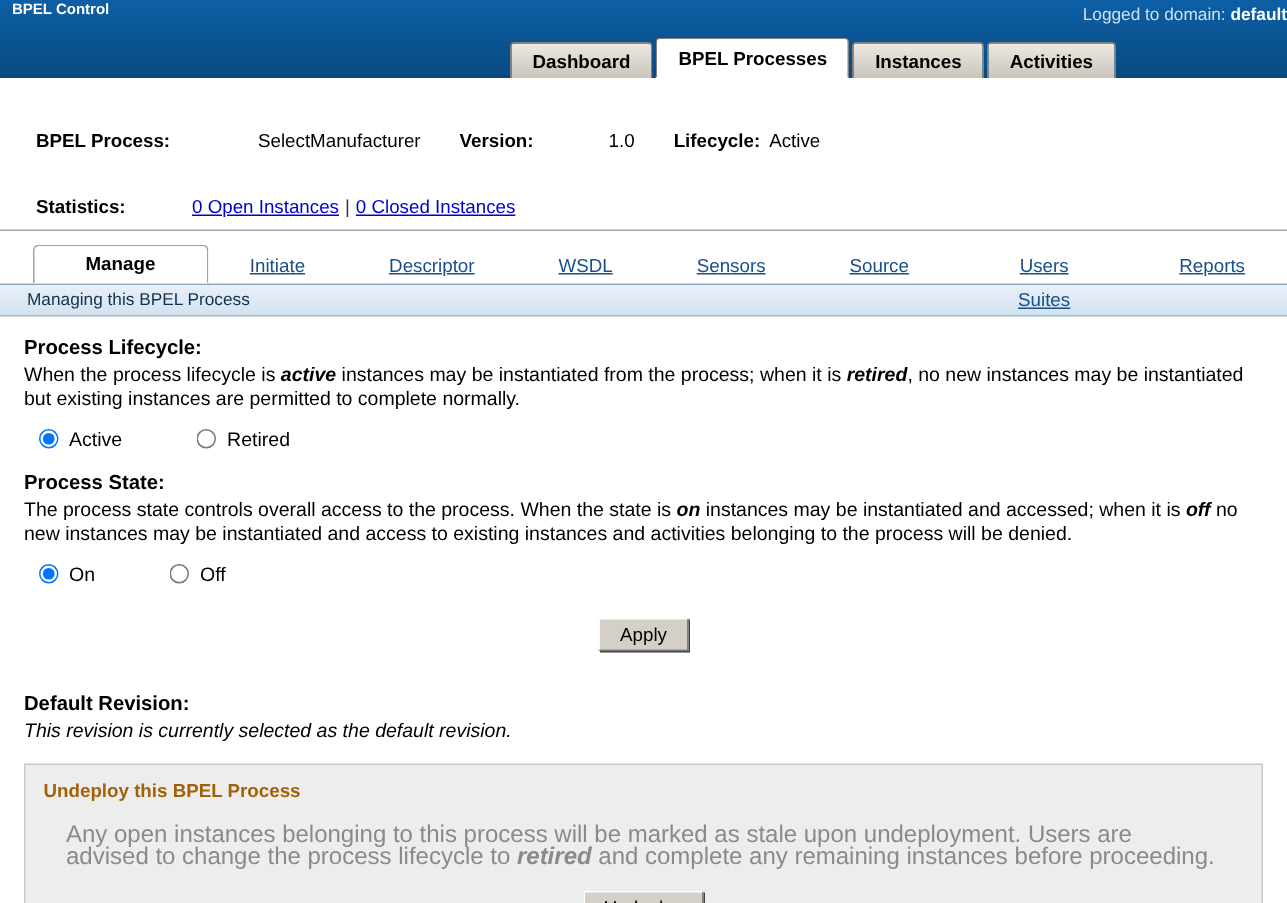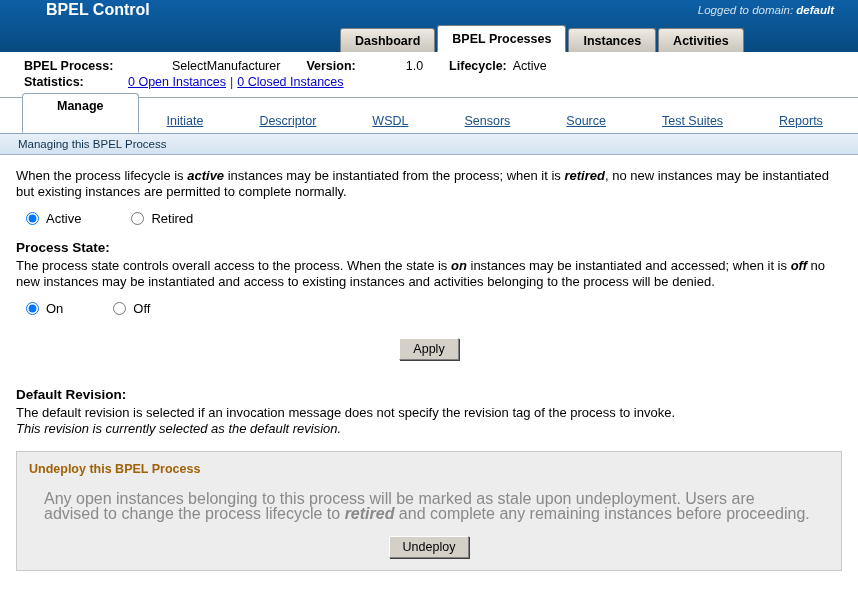--- a/index.html
+++ b/index.html
@@ -16,31 +16,29 @@
   .header {
     position: relative;
     height: 52px;
     background: #0b5394;
     background: linear-gradient(#0d5fa6, #084a80);
     color: #ffffff;
   }
   .header-title {
     position: absolute;
     left: 8px; top: 1px;
-    font-size: 16px;
+    font-size: 10px;
     font-weight: bold;
     color: #ffffff;
-    margin-left: 38px;
   }
   .header-login {
     position: absolute;
-    right: 24px; top: 4px;
+    right: 0; top: 4px;
     font-size: 11.5px;
     color: #cfe0ef;
-    font-style: italic;
   }
   .header-login b { color: #ffffff; }
   .header-tabs {
     position: absolute;
     left: 340px; top: 19px;
     display: flex;
     align-items: flex-end;
     height: 33px;
   }
   .htab {
@@ -69,21 +67,21 @@
     z-index: 2;
   }
   
   .info {
     border-bottom: 1px solid #9aa8b5;
     padding: 6px 0 7px 0;
     background: #ffffff;
     font-size: 12.5px;
   }
   .info-row { display: flex; align-items: baseline; padding: 1px 0 1px 24px; }
-  .info-label { font-weight: bold; width: 104px; flex: 0 0 104px; }
+  .info-label { font-weight: bold; width: 104px; flex: 0 0 104px; margin-top: 28px; }
   .info-val { margin-right: 26px; margin-left: 44px; }
   .info-strong { font-weight: bold; }
   .info a {
     color: #0000cc;
     text-decoration: underline;
   }
   .sep { color: #333; margin: 0 4px; }
   
   .subtabs-wrap {
     position: relative;
@@ -106,21 +104,21 @@
     text-align: center;
   }
   .stab.active {
     background: #ffffff;
     border: 1px solid #8fa5bb;
     border-bottom: 1px solid #ffffff;
     border-radius: 4px 4px 0 0;
     font-weight: bold;
     color: #000000;
     text-decoration: none;
-    height: 40px;
+    height: 26px;
     line-height: 25px;
     position: relative;
     z-index: 2;
     padding: 0 34px;
   }
   .breadcrumb-bar {
     background: #dfeaf5;
     background: linear-gradient(#e8f0f8, #d3e2f0);
     border-bottom: 1px solid #9fb4c8;
     font-size: 11.5px;
@@ -224,27 +222,28 @@
   </div>
 </div>
 
 <div class="subtabs-wrap">
   <div class="stab active">Manage</div>
   <div class="stab">Initiate</div>
   <div class="stab">Descriptor</div>
   <div class="stab">WSDL</div>
   <div class="stab">Sensors</div>
   <div class="stab">Source</div>
-  <div class="stab">Test Suites</div>
+  <div class="stab">Users Suites</div>
   <div class="stab">Reports</div>
 </div>
 <div class="breadcrumb-bar">Managing this BPEL Process</div>
 
 <div class="body">
 
+  <h2 class="section">Process Lifecycle:</h2>
   <p class="desc"><span>When the process lifecycle is </span><b><i>active</i></b><span> instances may be instantiated from the process; when it is </span><b><i>retired</i></b><span>, no new instances may be instantiated but existing instances are permitted to complete normally.</span></p>
 
   <div class="radio-row">
     <label>
       <input type="radio" name="lifecycle" checked="" style="">
       <span>Active</span>
     </label>
     <label>
       <input type="radio" name="lifecycle" style="">
       <span>Retired</span>
@@ -266,21 +265,20 @@
       <span>Off</span>
     </label>
   </div>
 
   <div class="apply-wrap center">
     <button class="btn">Apply</button>
   </div>
 
   <div class="rev-wrap">
     <h2 class="section">Default Revision:</h2>
-    <p class="desc">The default revision is selected if an invocation message does not specify the revision tag of the process to invoke.</p>
     <p class="desc italic">This revision is currently selected as the default revision.</p>
   </div>
 
   <div class="undeploy-box">
     <div class="undeploy-title">Undeploy this BPEL Process</div>
     <p class="undeploy-text"><span>Any open instances belonging to this process will be marked as stale upon undeployment. Users are advised to change the process lifecycle to </span><b><i>retired</i></b><span> and complete any remaining instances before proceeding.</span></p>
     <div class="undeploy-btn-wrap">
       <button class="btn">Undeploy</button>
     </div>
   </div>

